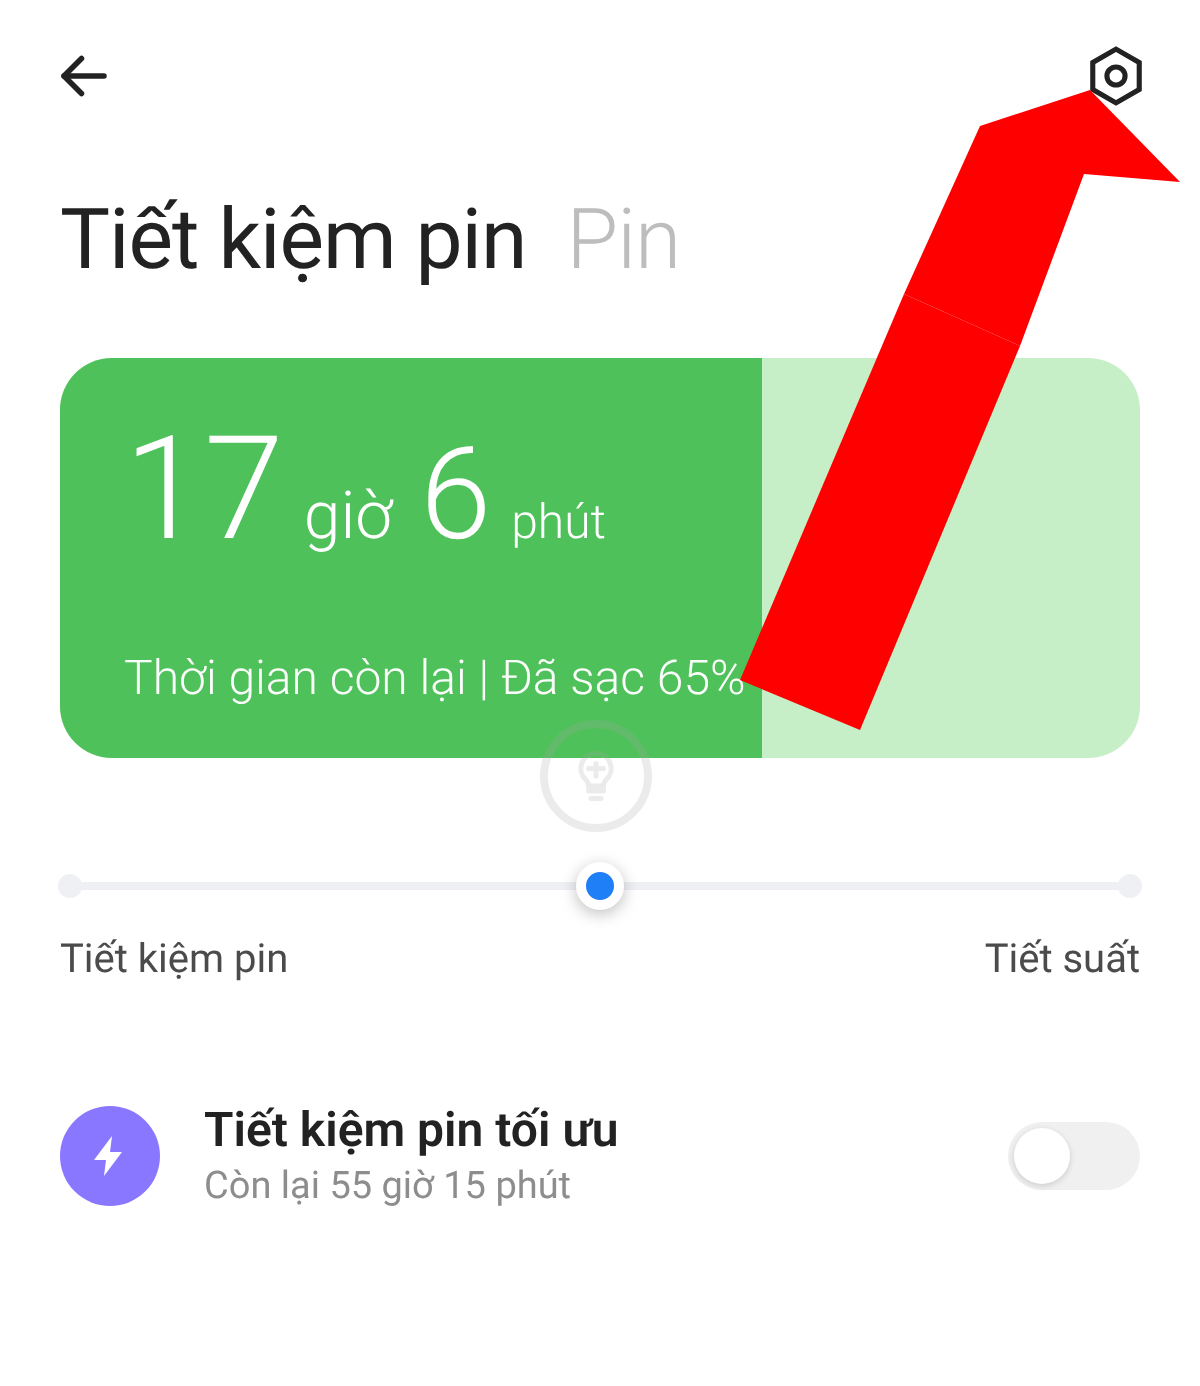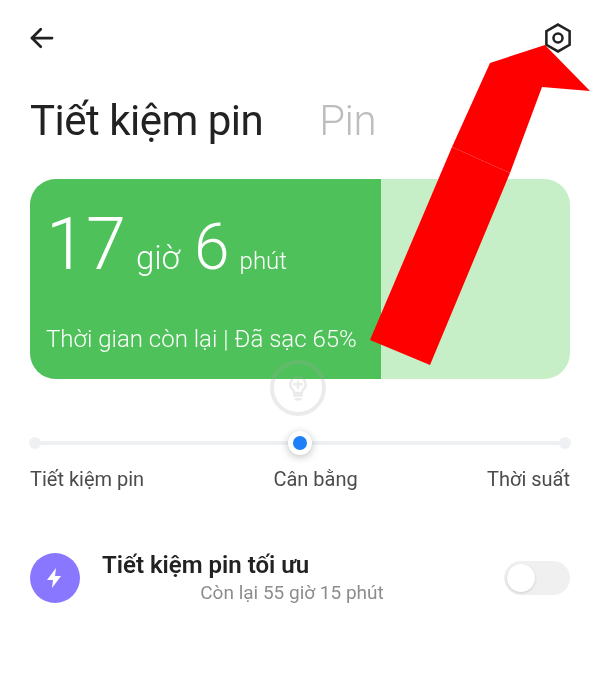--- a/index.html
+++ b/index.html
@@ -4,25 +4,25 @@
 <style>
   * { box-sizing: border-box; margin: 0; padding: 0; }
   html, body { width: 600px; height: 693px; font-family: -apple-system, BlinkMacSystemFont, "Segoe UI", Roboto, sans-serif; background: #ffffff; overflow: hidden; }
   body { position: relative; }
 
   .topbar { display: flex; align-items: center; justify-content: space-between; padding: 18px 22px 6px 22px; }
   .icon-btn { width: 40px; height: 40px; display: flex; align-items: center; justify-content: center; cursor: pointer; }
 
   .tabs { display: flex; align-items: baseline; gap: 20px; padding: 32px 30px 20px 30px; }
   .tab-active { font-size: 42px; font-weight: 400; color: #222; letter-spacing: -0.5px; }
-  .tab-inactive { font-size: 42px; font-weight: 300; color: #bdbdbd; letter-spacing: -0.5px; margin-left: 36px; }
+  .tab-inactive { font-size: 42px; font-weight: 300; color: #bdbdbd; letter-spacing: -0.5px; }
 
   .battery-card { margin: 14px 30px 0 30px; height: 200px; border-radius: 26px; overflow: hidden; position: relative; background: #c7efc7; }
   .battery-fill { position: absolute; left: 0; top: 0; bottom: 0; width: 65%; background: #4fc15a; }
-  .battery-content { position: absolute; inset: 0; padding: 30px 32px 26px 16px; color: #fff; display: flex; flex-direction: column; justify-content: space-between; }
+  .battery-content { position: absolute; inset: 0; padding: 30px 32px 26px 32px; color: #fff; display: flex; flex-direction: column; justify-content: space-between; }
   .time-row { display: flex; align-items: baseline; gap: 10px; }
   .big-h { font-size: 72px; font-weight: 300; line-height: 1; }
   .unit-h { font-size: 33px; font-weight: 300; margin-bottom: 8px; }
   .big-m { font-size: 64px; font-weight: 300; line-height: 1; margin-left: 4px; }
   .unit-m { font-size: 24px; font-weight: 300; margin-bottom: 20px; }
   .status-line { font-size: 24px; font-weight: 300; opacity: 0.98; }
 
   .slider-wrap { margin: 56px 30px 0 30px; }
   .slider-track { position: relative; height: 16px; display: flex; align-items: center; }
   .slider-line { position: absolute; left: 0; right: 0; top: 50%; height: 4px; background: #eef0f4; transform: translateY(-50%); }
@@ -30,21 +30,21 @@
   .slider-dot.d1 { left: 1%; }
   .slider-dot.d2 { left: 50%; }
   .slider-dot.d3 { left: 99%; }
   .slider-thumb { width: 24px; height: 24px; border-radius: 50%; background: #1f7ff7; border: 5px solid #fff; box-shadow: 0 2px 8px rgba(0,0,0,0.25); position: absolute; left: 50%; top: 50%; transform: translate(-50%, -50%); }
   .slider-labels { display: flex; justify-content: space-between; margin-top: 16px; font-size: 20px; color: #4b4b4b; }
 
   .opt-row { display: flex; align-items: center; margin: 60px 30px 0 30px; gap: 22px; }
   .opt-icon { width: 50px; height: 50px; border-radius: 50%; background: #8a77ff; display: flex; align-items: center; justify-content: center; color: #fff; flex-shrink: 0; }
   .opt-text { flex: 1; }
   .opt-title { font-size: 24px; font-weight: 600; color: #222; }
-  .opt-sub { font-size: 19px; color: #8d8d8d; margin-top: 2px; text-align: center; }
+  .opt-sub { font-size: 19px; color: #8d8d8d; margin-top: 2px; }
   .toggle { width: 66px; height: 34px; background: #f0f0f0; border-radius: 20px; position: relative; cursor: pointer; flex-shrink: 0; }
   .toggle-knob { width: 28px; height: 28px; background: #fff; border-radius: 50%; position: absolute; top: 3px; left: 3px; box-shadow: 0 1px 3px rgba(0,0,0,0.15); }
 
   
   .watermark { position: absolute; left: 50%; top: 360px; transform: translateX(-50%); opacity: 0.22; pointer-events: none; display: flex; align-items: center; font-size: 36px; color: #888; font-weight: 400; letter-spacing: 0.5px; }
   .wm-bulb { width: 56px; height: 56px; border: 4px solid #a7a7a7; border-radius: 50%; display: flex; align-items: center; justify-content: center; margin-right: 4px; font-size: 30px; }
 
   
   .red-arrow { position: absolute; right: 10px; top: 45px; width: 250px; height: 320px; pointer-events: none; }
 </style>
@@ -97,22 +97,21 @@
 <div class="slider-wrap">
   <div class="slider-track">
     <div class="slider-line"></div>
     <div class="slider-dot d1"></div>
     <div class="slider-dot d2"></div>
     <div class="slider-dot d3"></div>
     <div class="slider-thumb"></div>
   </div>
   <div class="slider-labels">
     <span>Tiết kiệm pin</span>
-    <span>Cân bằng</span>
-    <span>Thời suất</span>
+    <span>Tiết suất</span>
   </div>
 </div>
 
 <div class="opt-row">
   <div class="opt-icon">
     <svg width="24" height="24" viewBox="0 0 24 24" fill="#fff">
         <path d="M13 2 4 14h6l-1 8 9-12h-6l1-8z"></path>
       </svg>
   </div>
   <div class="opt-text">

